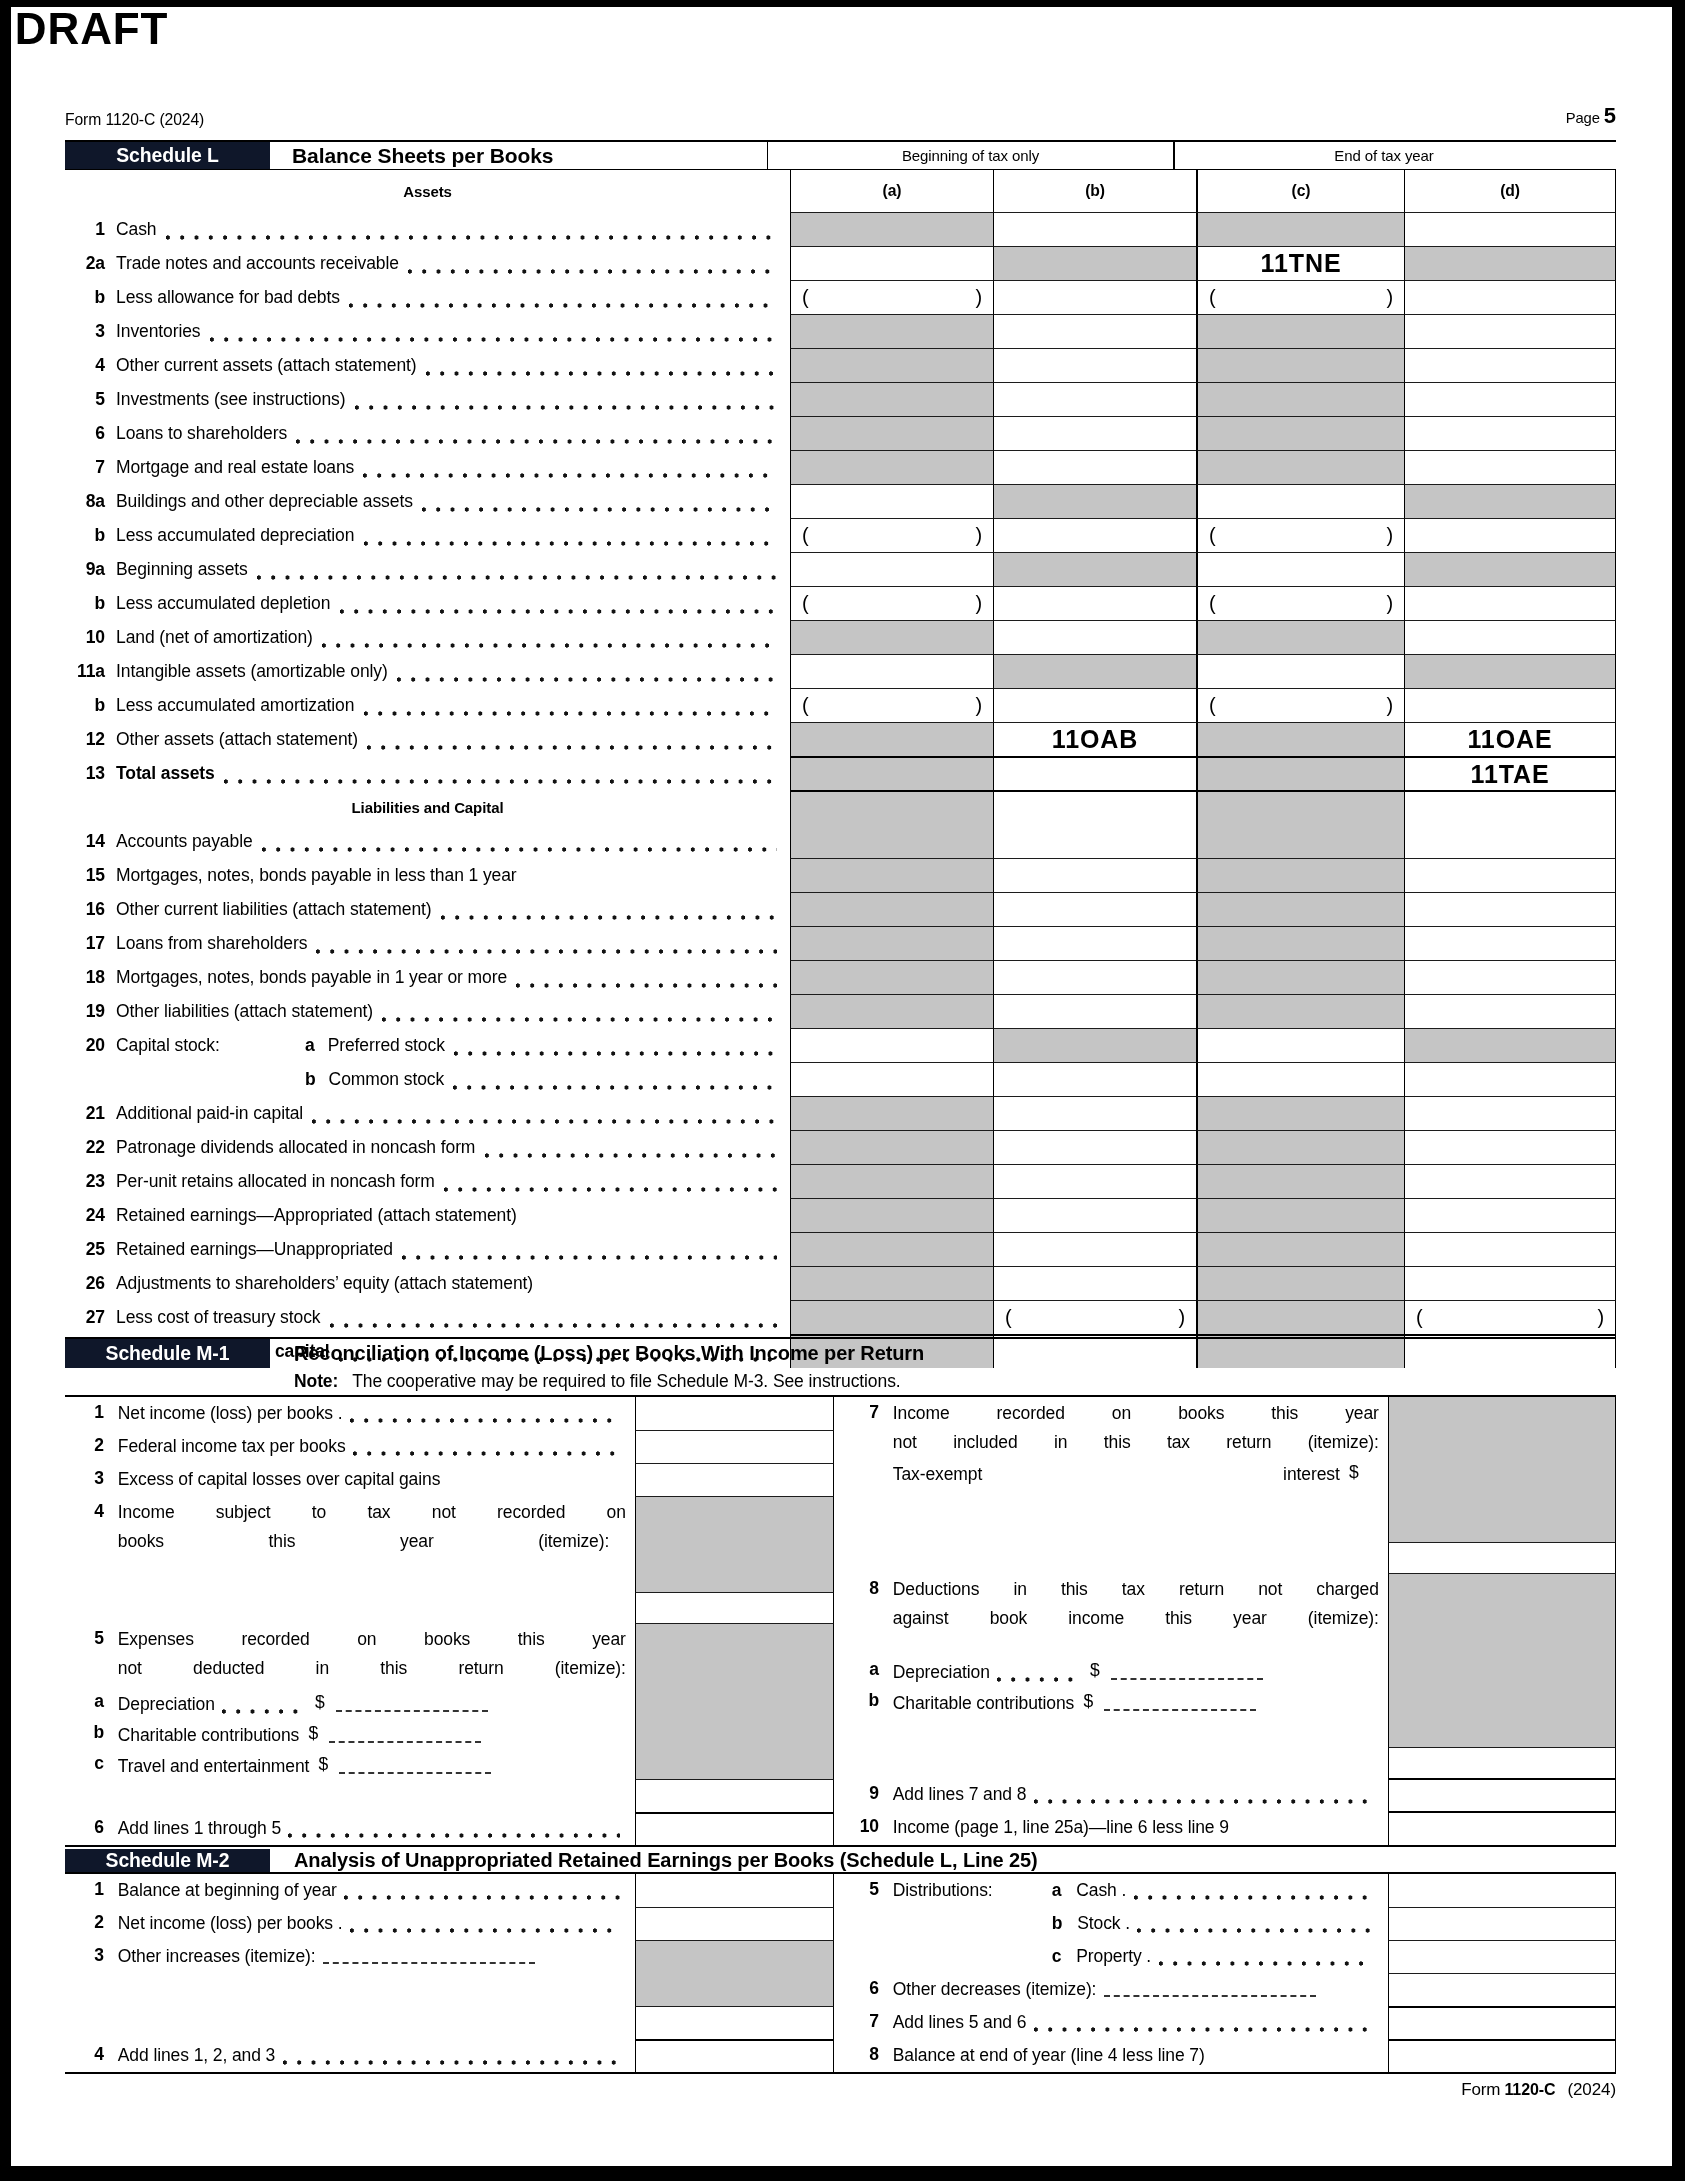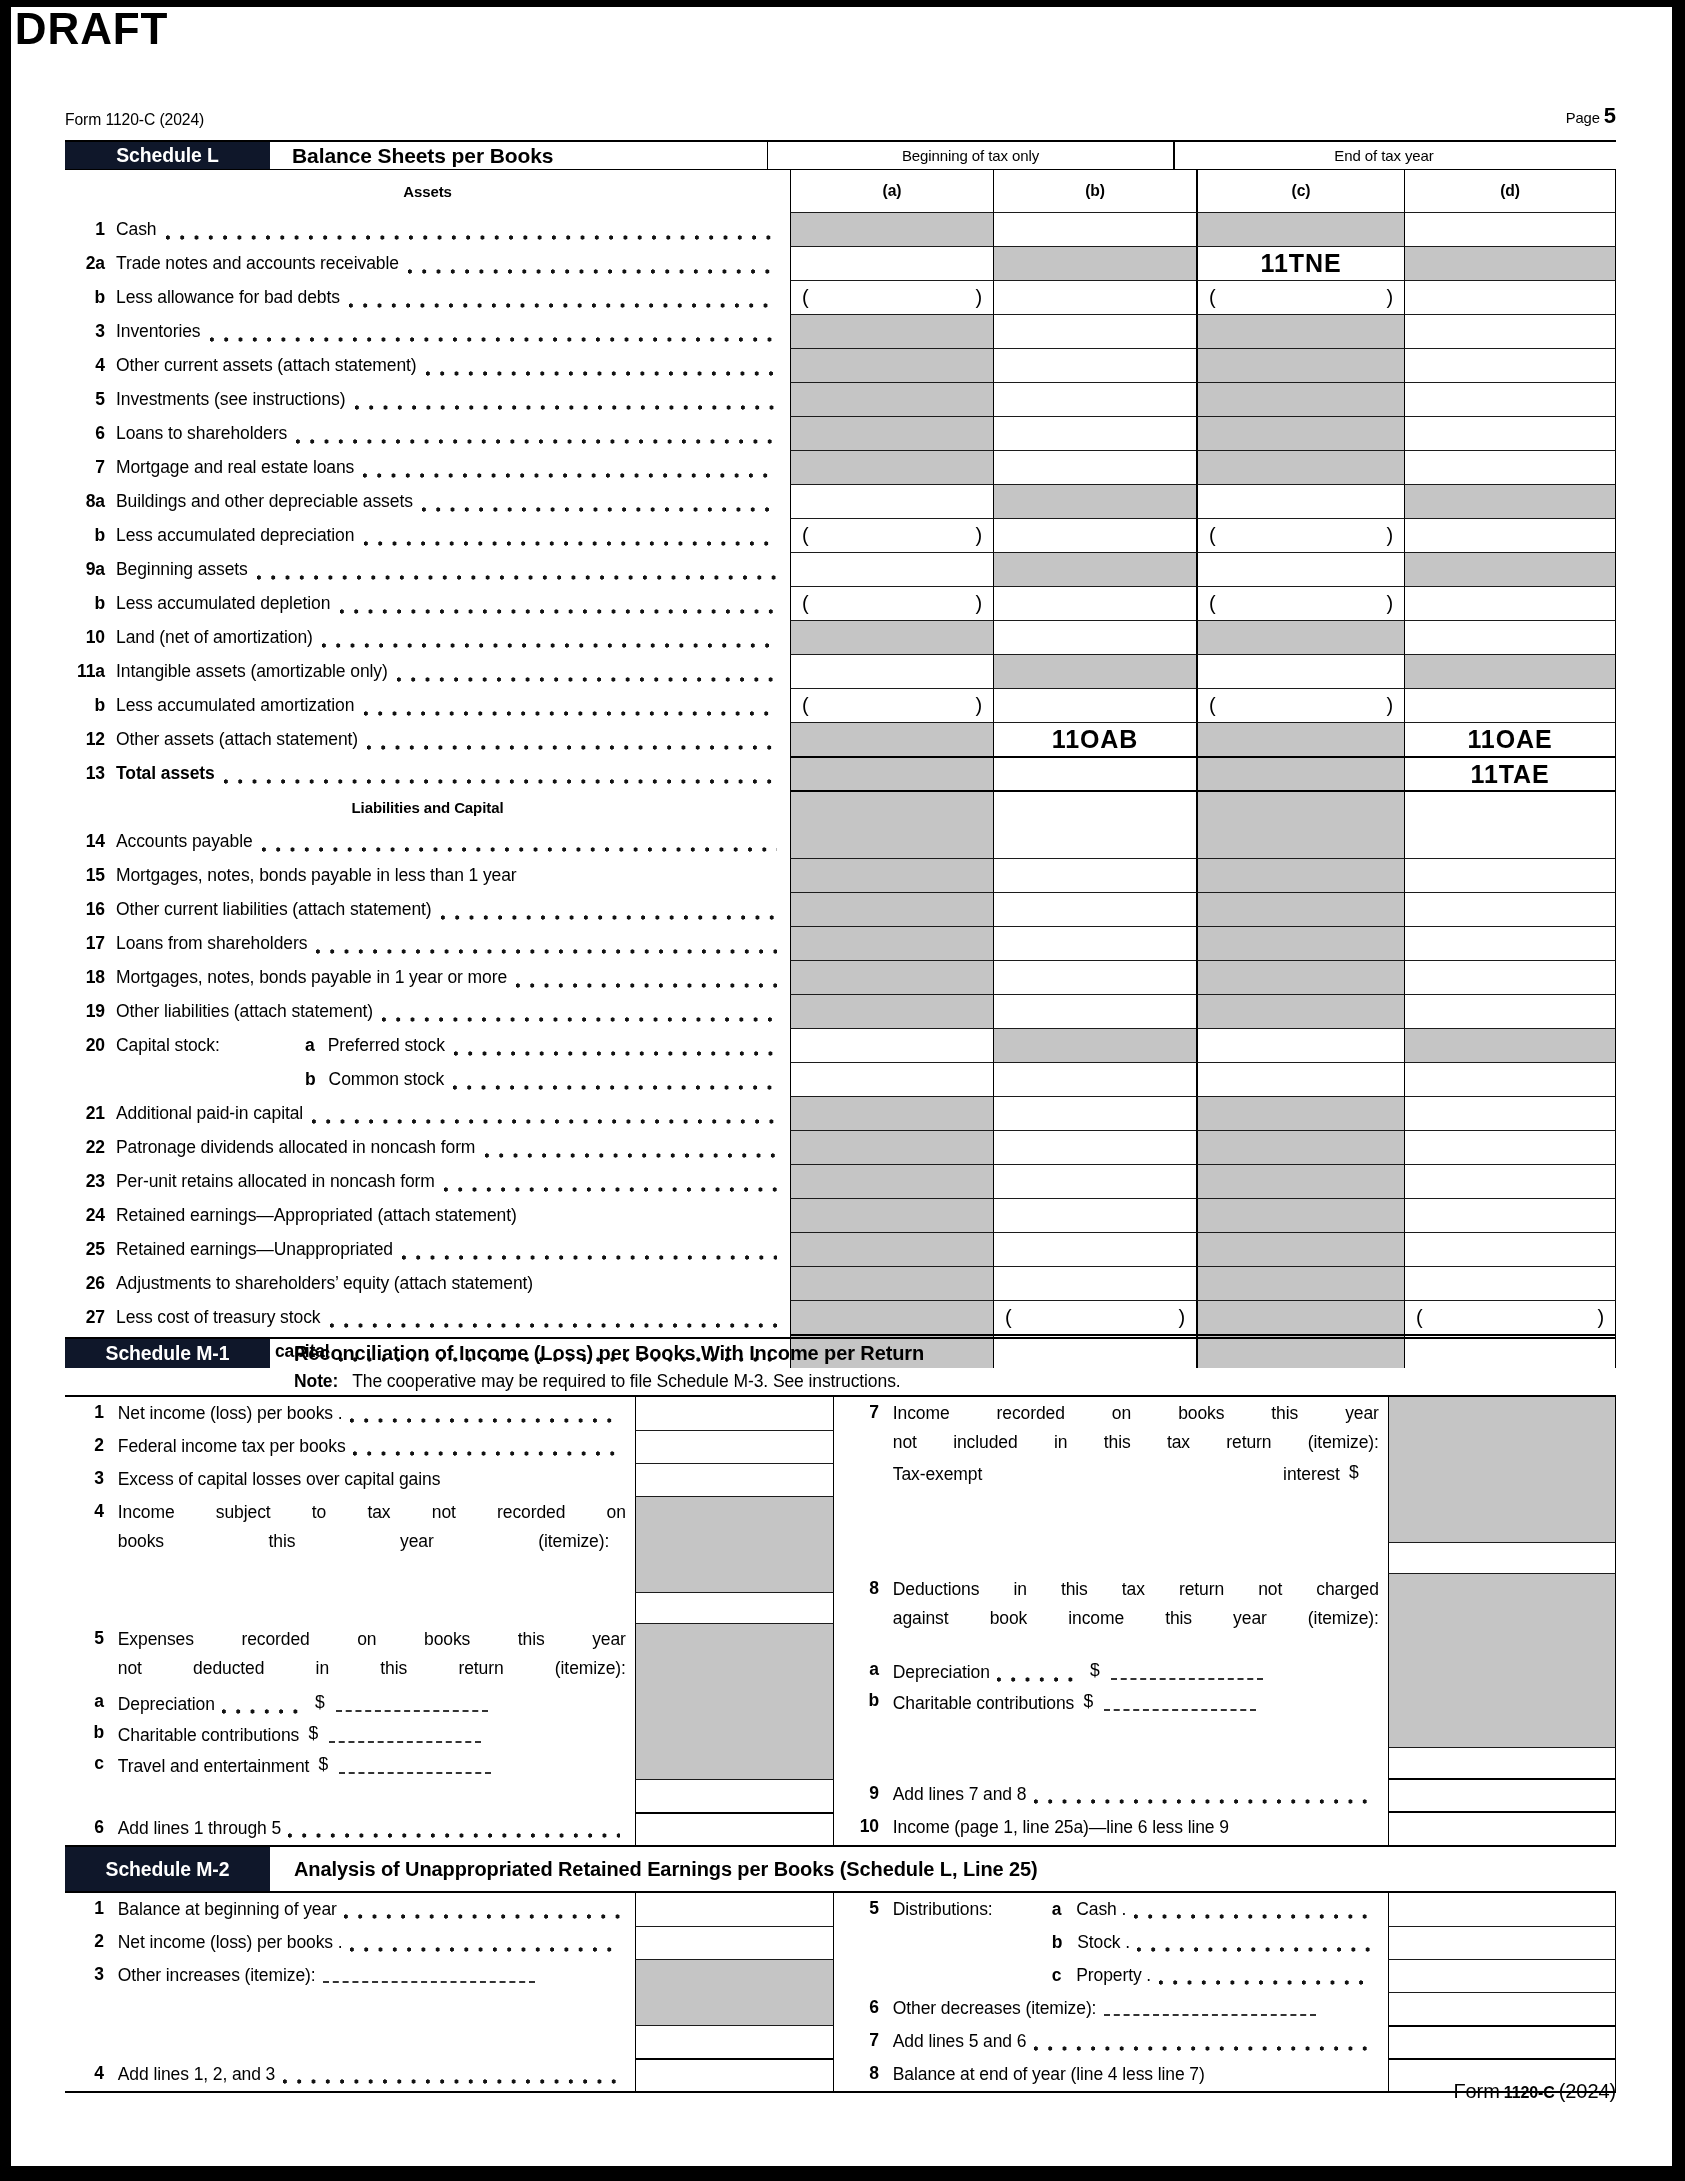--- a/index.html
+++ b/index.html
@@ -51,21 +51,21 @@
 
   
   .m1{position:absolute;top:1337px;left:65px;width:1551px;}
   .m2{position:absolute;top:1845px;left:65px;width:1551px;}
   .m-bar{border-top:2.8px solid #000;}
   .m-bar .l1{display:flex;height:29px;}
   .m-bar .badge{width:205px;justify-content:center;font-size:19.4px;}
   .m-title{font-weight:bold;font-size:20px;display:flex;align-items:center;padding-left:24px;}
   .m-bar .l2{height:27px;padding-left:229px;font-size:17.5px;display:flex;align-items:center;}
   .m-bar .l2 b{margin-right:14px;}
-  .m-bar.one{display:flex;height:46px;}
+  .m-bar.one{display:flex;height:27px;align-items:flex-end;}
 
   .m-body{display:flex;border-top:2.3px solid #000;}
   .m-body.m2b{border-bottom:2.8px solid #000;}
   .m-side{display:flex;flex-direction:column;}
   .m-side.left{width:769px;}
   .m-side.right{width:782px;}
   .m-row{display:flex;}
   .mnum{flex:none;text-align:right;font-weight:bold;font-size:17.5px;padding-top:4.6px;}
   .left .mnum{width:51px;padding-right:12px;}
   .right .mnum{width:57px;padding-right:12px;}
@@ -81,21 +81,21 @@
   .mline .dots{margin:0 5.5px 5.5px 7.4px;align-self:flex-end;}
   .mline .dots.dsm{flex:0 1 78px;}
   .minput{flex:none;border-left:1.8px solid #000;border-right:1.8px solid #000;border-top:1.4px solid #1c1c1c;}
   .left .minput{width:199px;}
   .right .minput{width:228px;}
   .minput.s{background:#c5c5c5;}
   .minput.jn,.minput.ft{border-top:none;}
   .minput.tk{border-top:2.8px solid #000;}
 
   .footer{position:absolute;top:2080px;left:65px;width:1551px;text-align:right;}
-  .footer .f1{font-size:20px;}
+  .footer .f1{font-size:17px;margin-left:8px;}
   .footer .f2{font-size:16px;font-weight:bold;}
 </style>
 </head>
 <body>
 
 <div class="page">
   <div class="frame"></div>
 
   <div class="draft">DRAFT</div>
 

